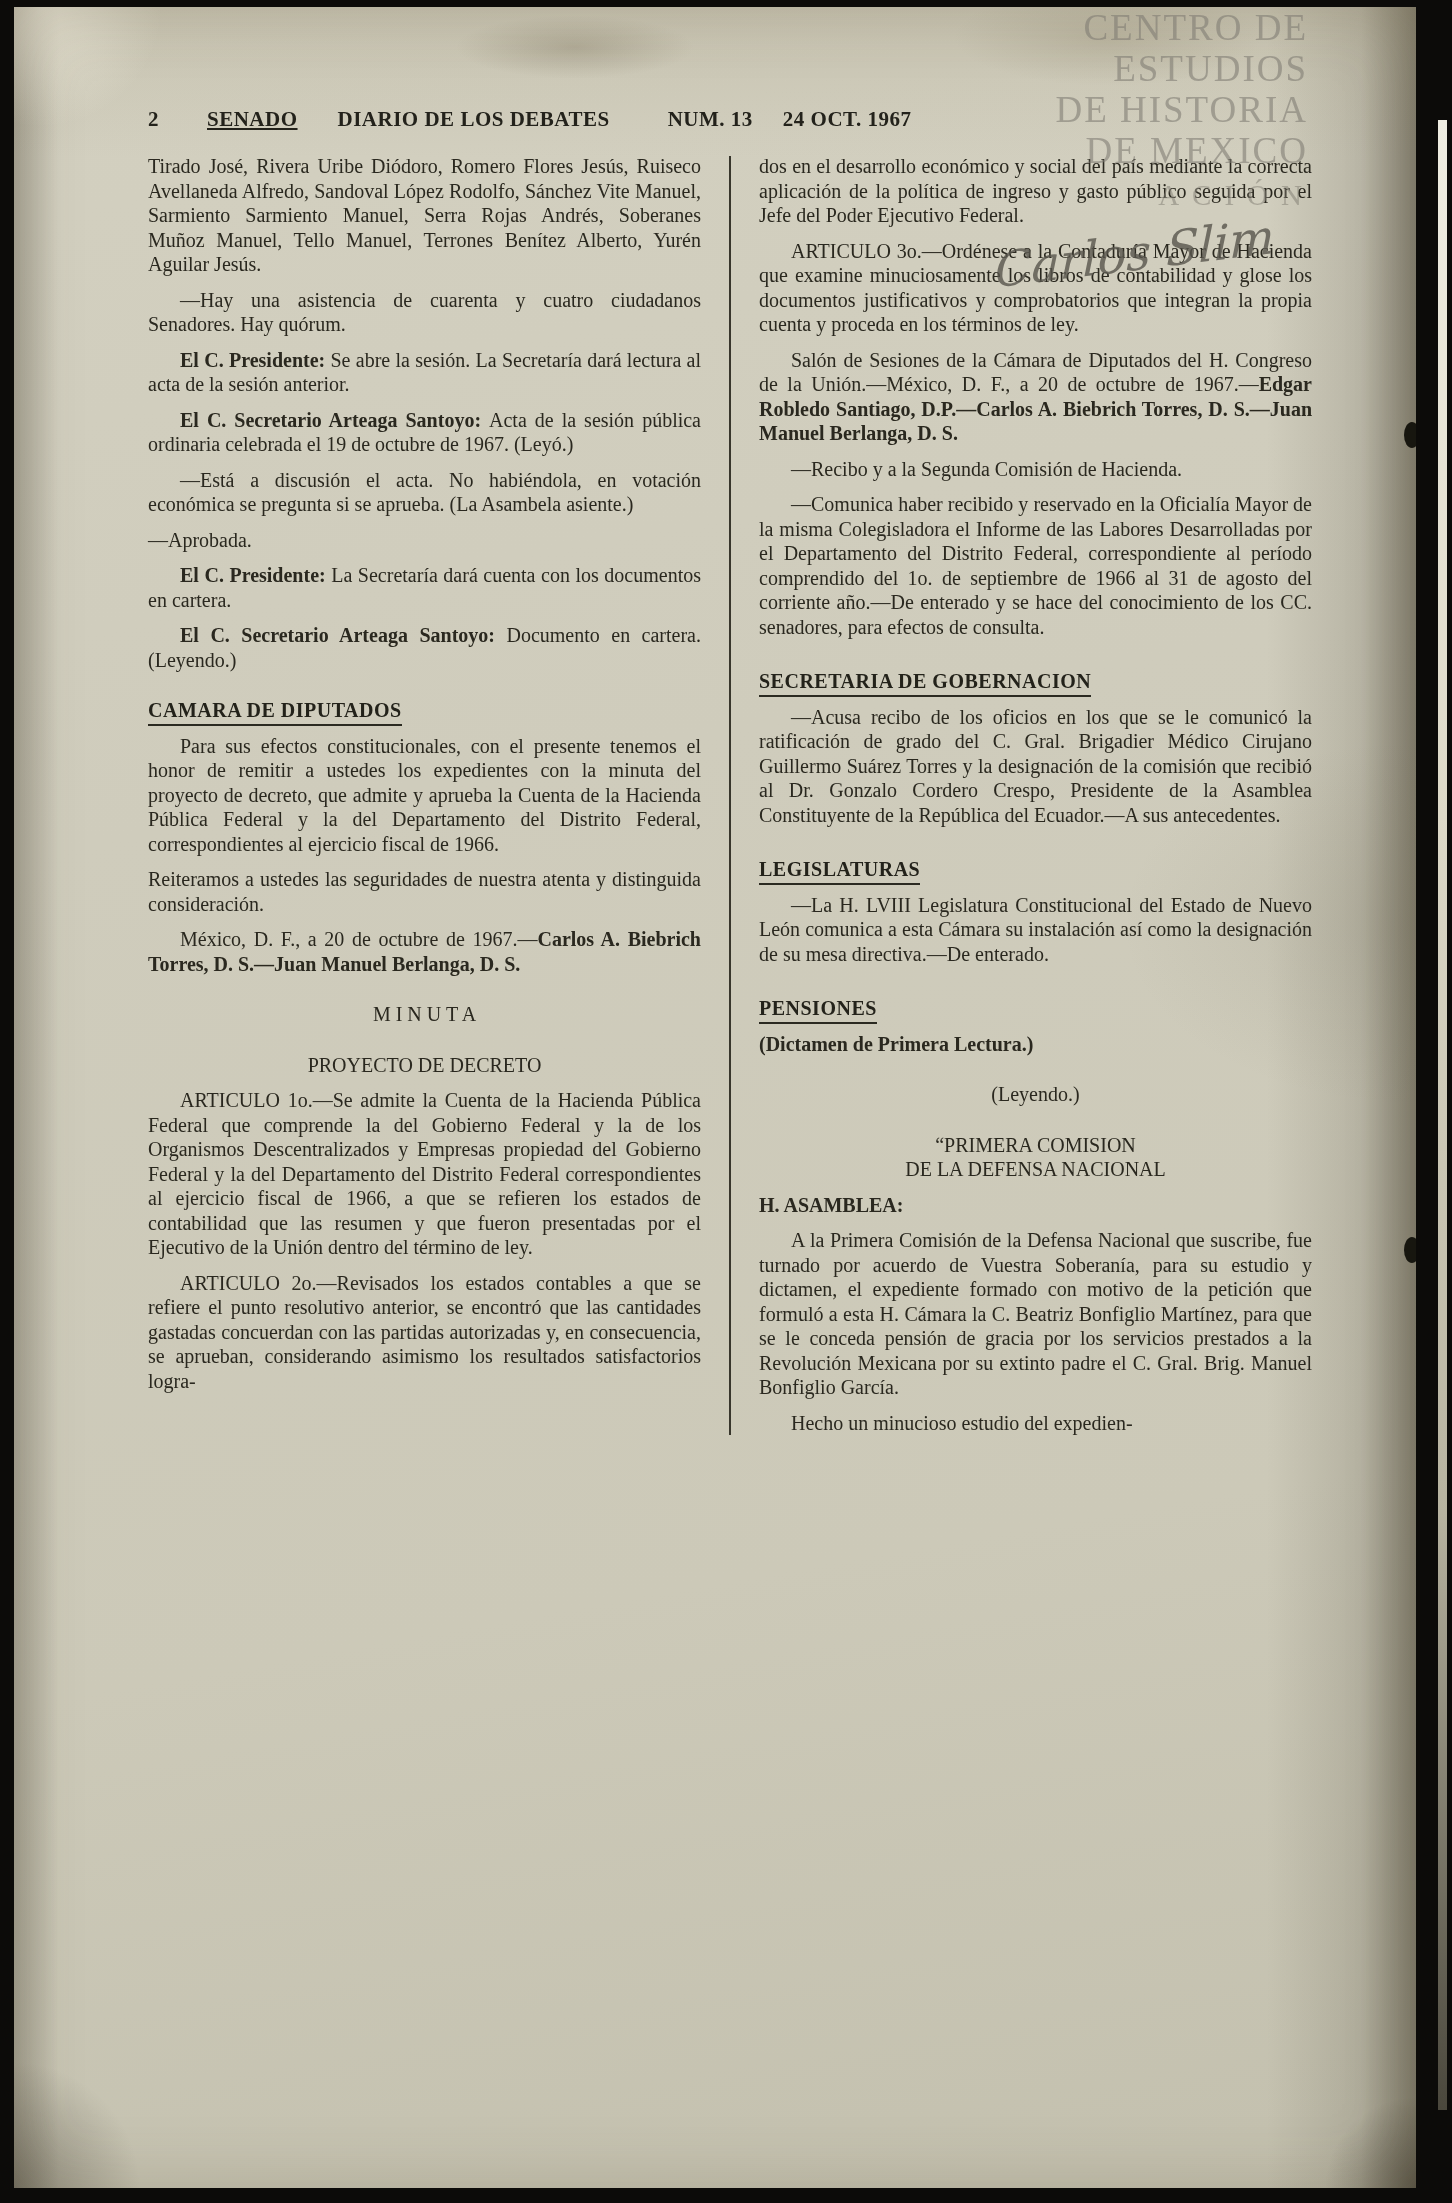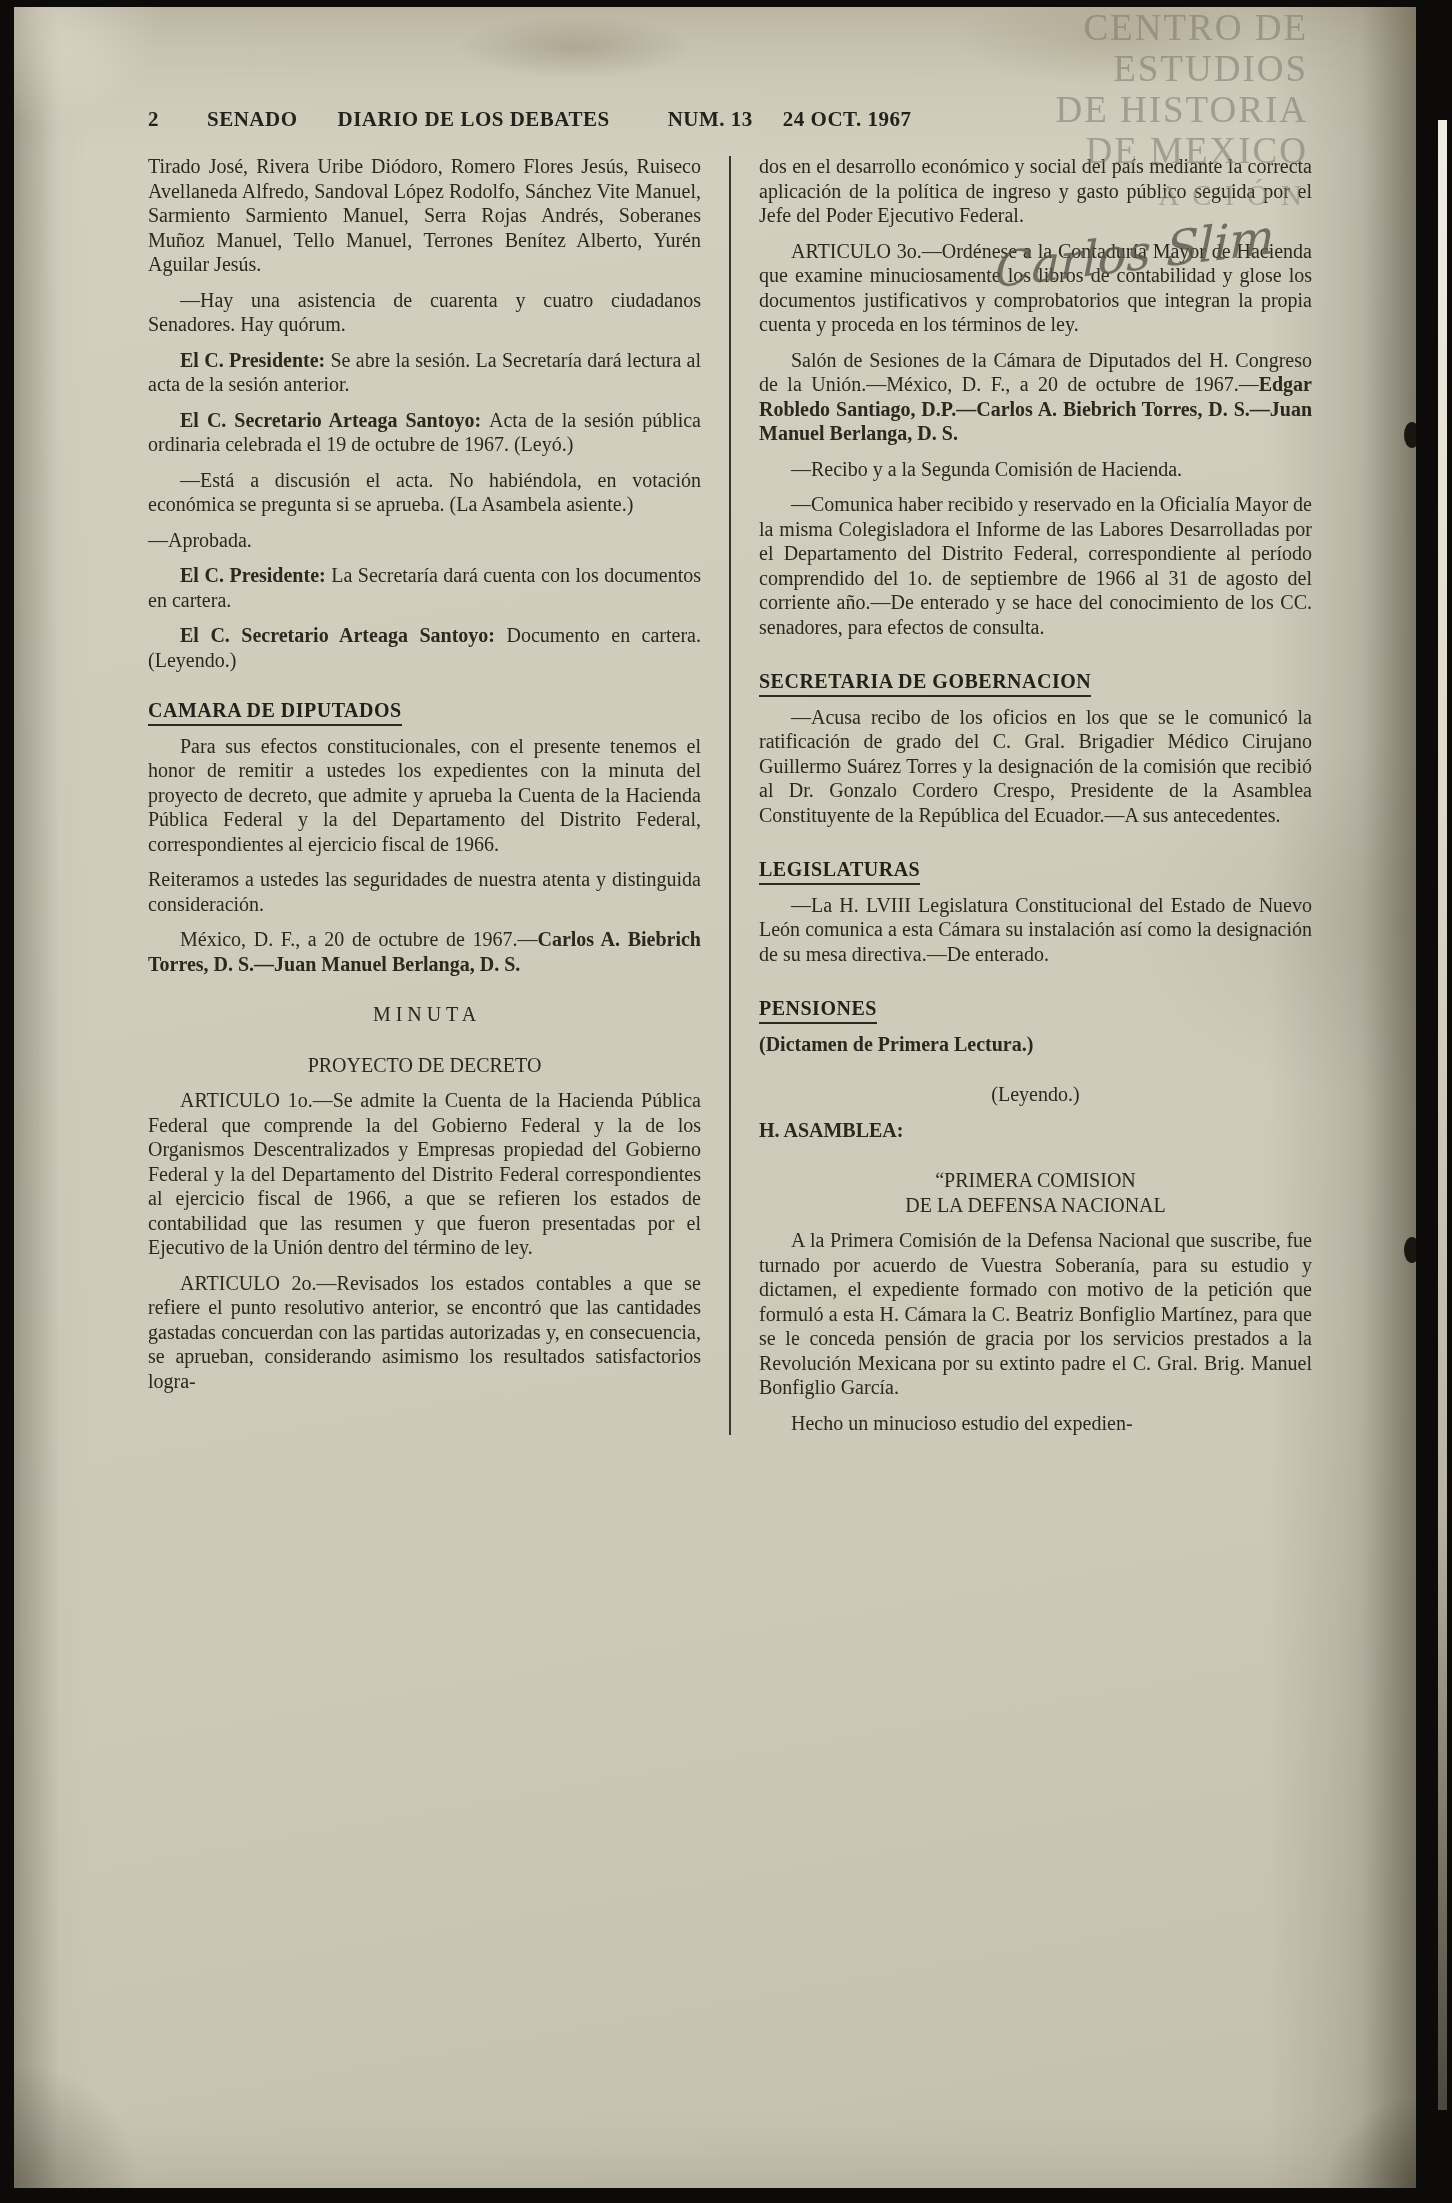--- a/index.html
+++ b/index.html
@@ -59,21 +59,21 @@
   }
 
   
   .page-header {
     position:relative; z-index:3;
     display:flex; align-items:baseline;
     margin:100px 0 0 134px;
     font-weight:700; font-size:21px; color:#23221b; letter-spacing:.5px;
     white-space:nowrap;
   }
-  .page-header .h-chamber { margin-left:48px; }
+  .page-header .h-chamber { margin-left:48px;text-decoration:underline; }
   .page-header .h-title   { margin-left:40px; }
   .page-header .h-issue   { margin-left:58px; }
   .page-header .h-date    { margin-left:30px; }
 
   
   .columns {
     position:relative; z-index:3;
     display:flex;
     margin:22px 0 0 134px;
     width:1166px;
@@ -153,23 +153,23 @@
           <p class="blk paragraph"><span>Salón de Sesiones de la Cámara de Diputados del H. Congreso de la Unión.—México, D. F., a 20 de octubre de 1967.—</span><span class="bold">Edgar Robledo Santiago, D.P.—Carlos A. Biebrich Torres, D. S.—Juan Manuel Berlanga, D. S.</span></p>
           <p class="blk paragraph"><span>—Recibo y a la Segunda Comisión de Hacienda.</span></p>
           <p class="blk paragraph"><span>—Comunica haber recibido y reservado en la Oficialía Mayor de la misma Colegisladora el Informe de las Labores Desarrolladas por el Departamento del Distrito Federal, correspondiente al período comprendido del 1o. de septiembre de 1966 al 31 de agosto del corriente año.—De enterado y se hace del conocimiento de los CC. senadores, para efectos de consulta.</span></p>
           <h3 class="blk heading"><span class="bold">SECRETARIA DE GOBERNACION</span></h3>
           <p class="blk paragraph"><span>—Acusa recibo de los oficios en los que se le comunicó la ratificación de grado del C. Gral. Brigadier Médico Cirujano Guillermo Suárez Torres y la designación de la comisión que recibió al Dr. Gonzalo Cordero Crespo, Presidente de la Asamblea Constituyente de la República del Ecuador.—A sus antecedentes.</span></p>
           <h3 class="blk heading"><span class="bold">LEGISLATURAS</span></h3>
           <p class="blk paragraph"><span>—La H. LVIII Legislatura Constitucional del Estado de Nuevo León comunica a esta Cámara su instalación así como la designación de su mesa directiva.—De enterado.</span></p>
           <h3 class="blk heading"><span class="bold">PENSIONES</span></h3>
           <p class="blk continuation"><span class="bold">(Dictamen de Primera Lectura.)</span></p>
           <p class="blk centered"><span>(Leyendo.)</span></p>
-          <p class="blk continuation"><span class="bold">H. ASAMBLEA:</span></p>
           <p class="blk centered"><span>“PRIMERA COMISION
 DE LA DEFENSA NACIONAL</span></p>
+          <p class="blk continuation"><span class="bold">H. ASAMBLEA:</span></p>
           <p class="blk paragraph"><span>A la Primera Comisión de la Defensa Nacional que suscribe, fue turnado por acuerdo de Vuestra Soberanía, para su estudio y dictamen, el expediente formado con motivo de la petición que formuló a esta H. Cámara la C. Beatriz Bonfiglio Martínez, para que se le conceda pensión de gracia por los servicios prestados a la Revolución Mexicana por su extinto padre el C. Gral. Brig. Manuel Bonfiglio García.</span></p>
           <p class="blk paragraph"><span>Hecho un minucioso estudio del expedien-</span></p>
         </div>
     </div>
 
     <div class="edge-blob" style="top:415px;"></div>
     <div class="edge-blob" style="top:1230px;"></div>
   </div>
   <div class="right-sliver"></div>
 </div>

